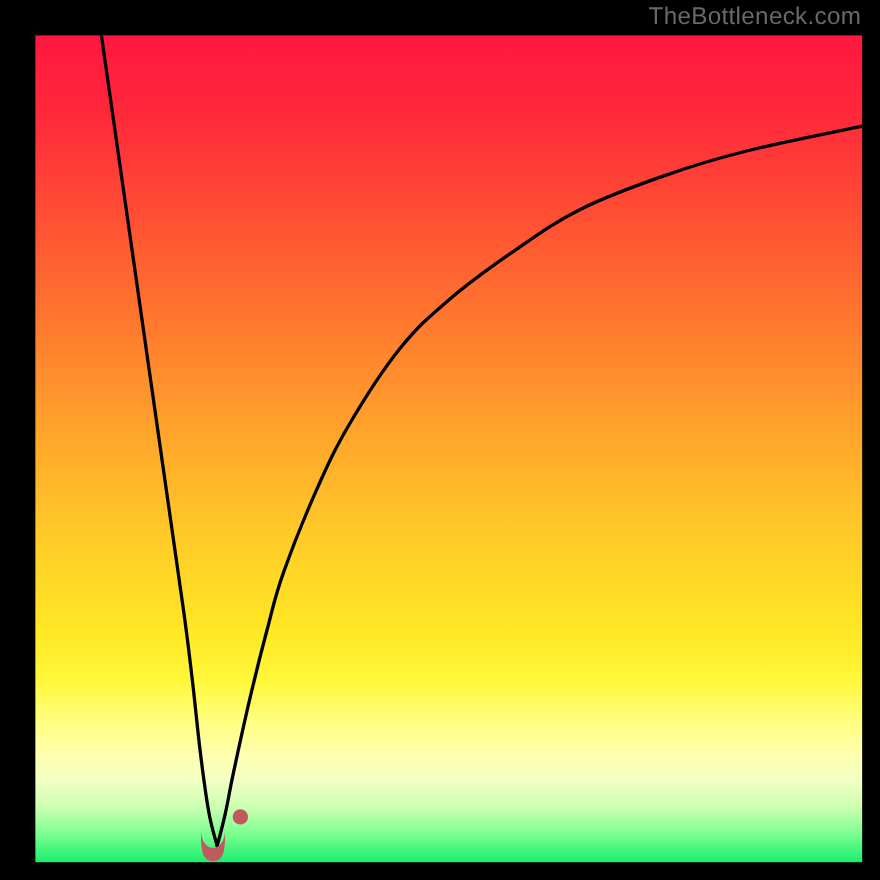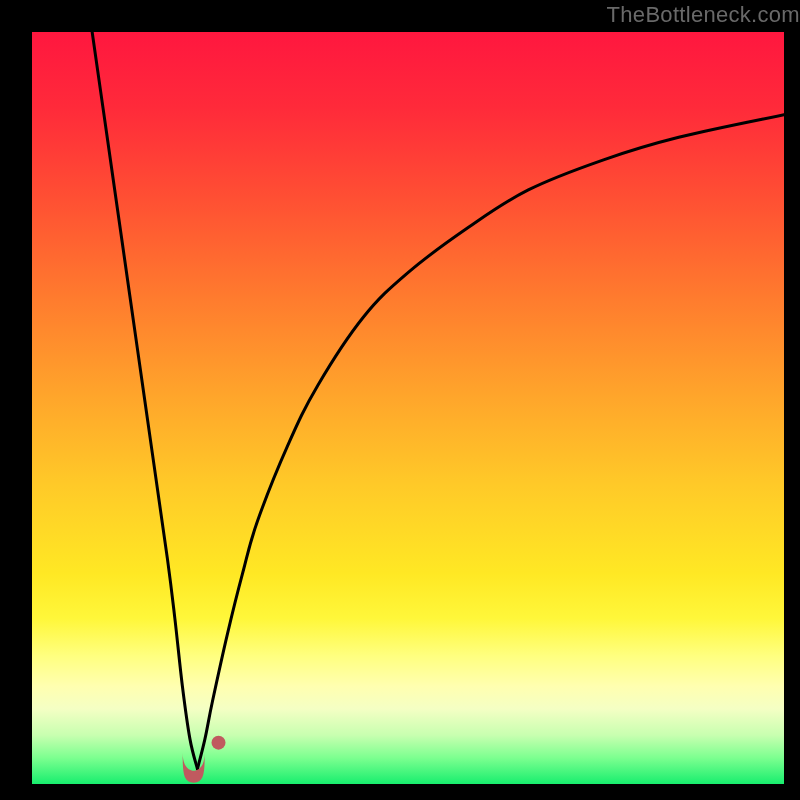--- a/index.html
+++ b/index.html
@@ -21,21 +21,21 @@
     position: absolute;
     overflow: hidden;
   }
   .gradient-bg {
     position: absolute;
     inset: 0;
   }
   .watermark {
     position: absolute;
     top: 2px;
-    right: 0;
+    right: 17px;
     color: #696969;
     font-size: 22px;
     font-weight: 400;
     letter-spacing: 0.3px;
   }
   svg.curves {
     position: absolute;
     inset: 0;
   }
 </style>

